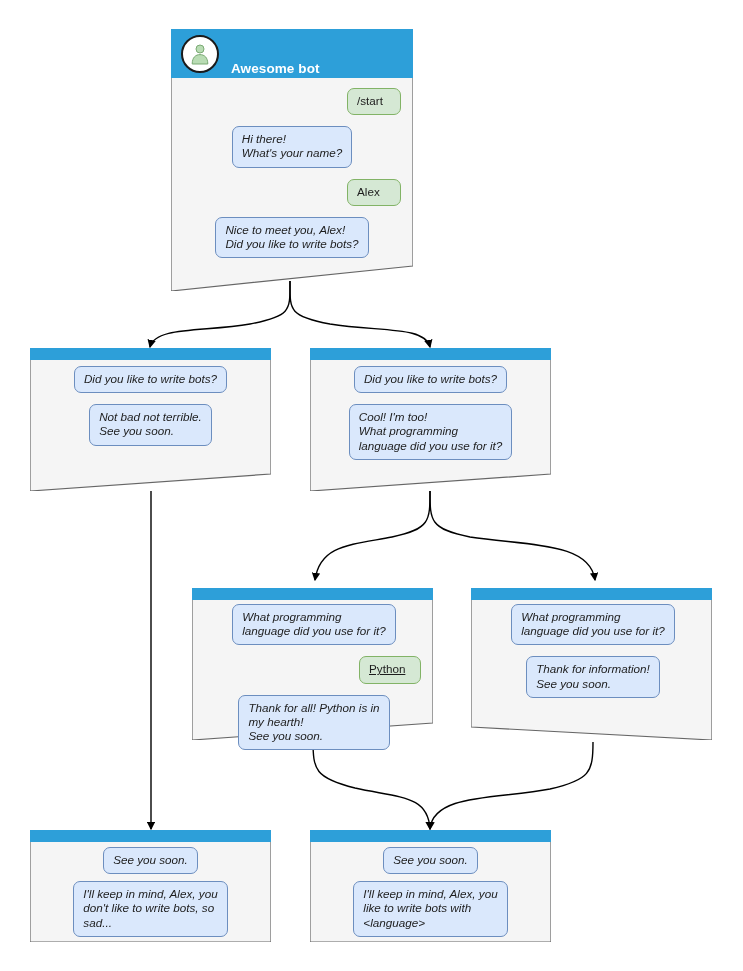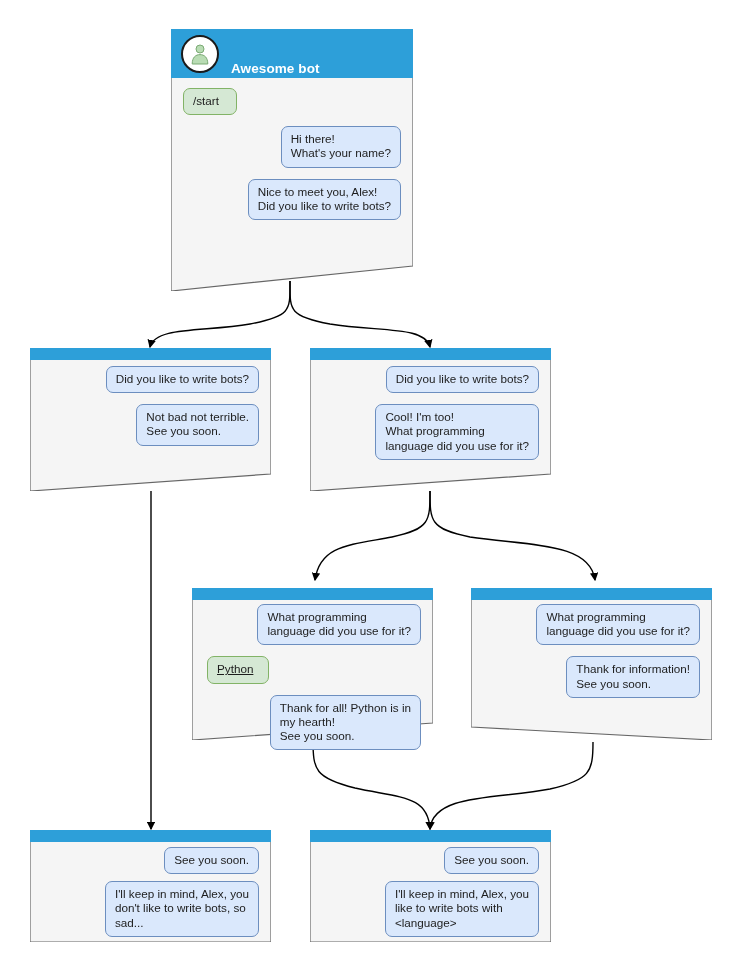--- a/index.html
+++ b/index.html
@@ -78,22 +78,22 @@
   }
   .win-body {
     position: relative;
     padding: 10px 12px 6px 12px;
     box-sizing: border-box;
   }
   .msg-row {
     display: flex;
     margin-bottom: 11px;
   }
-  .msg-row.left { justify-content: flex-end; }
-  .msg-row.right { }
+  .msg-row.left { justify-content: center; font-style: italic; }
+  .msg-row.right { justify-content: flex-end; }
   .bubble {
     border-radius: 7px;
     padding: 5px 9px 6px 9px;
     font-size: 11.7px;
     line-height: 14.2px;
     color: #1d1d1d;
     white-space: pre-line;
     box-sizing: border-box;
     max-width: 205px;
   }
@@ -148,20 +148,23 @@
         <span class="bot-title">Awesome bot</span>
       </div>
       <div class="win-body">
         <div class="msg-row right">
           <div class="bubble user">/start</div>
         </div>
         <div class="msg-row left">
           <div class="bubble bot">Hi there!
 What's your name?</div>
         </div>
+        <div class="msg-row right">
+          <div class="bubble user">Alex</div>
+        </div>
         <div class="msg-row left">
           <div class="bubble bot">Nice to meet you, Alex!
 Did you like to write bots?</div>
         </div>
       </div>
     </div>
   </div>
 
   <div class="chat-window" style="left:30px; top:348px; width:241px; height:143px;">
     <svg class="win-shape" viewBox="0 0 241 143" preserveAspectRatio="none" xmlns="http://www.w3.org/2000/svg">

